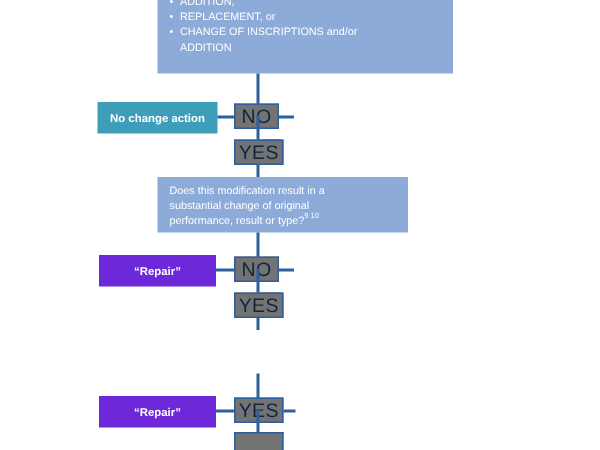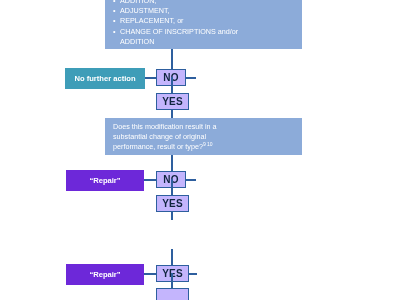--- a/index.html
+++ b/index.html
@@ -75,66 +75,65 @@
     font-size: 7.6px;
     font-weight: bold;
   }
   .outcome.teal  { background: #3E9DB8; }
   .outcome.navy  { background: #6d28d9; }
 
   
   .answer {
     position: absolute;
     box-sizing: border-box;
-    background: #c4b5fd;
+    background: #737373;
     border: 1.4px solid #2E5F9E;
     display: flex;
     align-items: center;
     justify-content: center;
     color: #10253F;
-    font-size: 10px;
-    font-weight: bold;
+    font-size: 13px;
+    font-weight: normal;
     letter-spacing: 0.2px;
   }
   
   .answer.clipped { border-bottom: none; }
 </style>
 </head>
 <body>
 
 <div id="flowchart">
 
   <div class="panel" id="panel-modification" style="left:105px; top:-8px; width:197px; height:57px;">
     <ul class="bullet-list">
       <li class="bullet">ADDITION,</li>
-      <li class="bullet">ADJUSTMENT,</li>
       <li class="bullet">REPLACEMENT, <span class="b">or</span></li>
       <li class="bullet">CHANGE OF INSCRIPTIONS and/or</li>
       <li>ADDITION</li>
     </ul>
   </div>
 
   <div class="vline" style="left:171px; top:49px; height:28px;"></div>
 
-  <div class="outcome teal" id="outcome-no-further-action" style="left:65px; top:68px; width:80px; height:21px;">No further action</div>
+  <div class="outcome teal" id="outcome-no-further-action" style="left:65px; top:68px; width:80px; height:21px;">No change action</div>
 
   <div class="hline" style="left:145px; top:77px; width:11px;"></div>
 
   <div class="answer" id="answer-no-1" style="left:156px; top:69px; width:30px; height:17px;">NO</div>
 
   <div class="hline" style="left:186px; top:77px; width:10px;"></div>
 
   <div class="vline" style="left:171px; top:77px; height:16px;"></div>
   <div class="hline" style="left:171px; top:93px; width:16px;"></div>
 
   <div class="answer" id="answer-yes-1" style="left:156px; top:93px; width:33px; height:17px;">YES</div>
 
   <div class="vline" style="left:171px; top:110px; height:8px;"></div>
 
-  <div class="panel" id="panel-question-substantial" style="left:105px; top:118px; width:197px; height:37px;">
+  <div class="panel" id="panel-question-substantial" style="left:105px; top:118px; width:167px; height:37px;">
     <div>Does this modification result in a</div>
     <div>substantial change of <span class="b">original</span></div>
     <div><span class="b">performance, result or type</span>?<sup>9 10</sup></div>
   </div>
 
   <div class="vline" style="left:171px; top:155px; height:24px;"></div>
 
   <div class="outcome navy" id="outcome-repair-1" style="left:66px; top:170px; width:78px; height:21px;">“Repair”</div>
 
   <div class="hline" style="left:144px; top:179px; width:12px;"></div>

